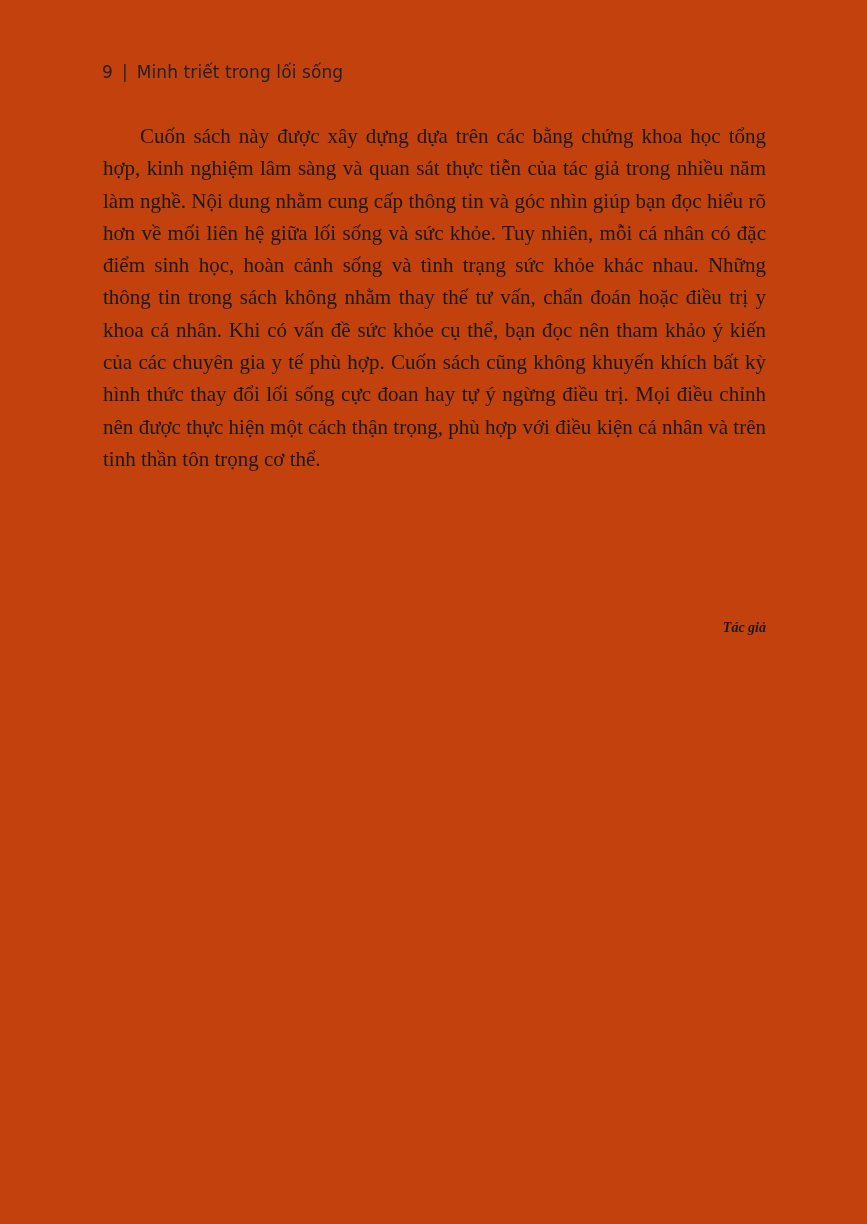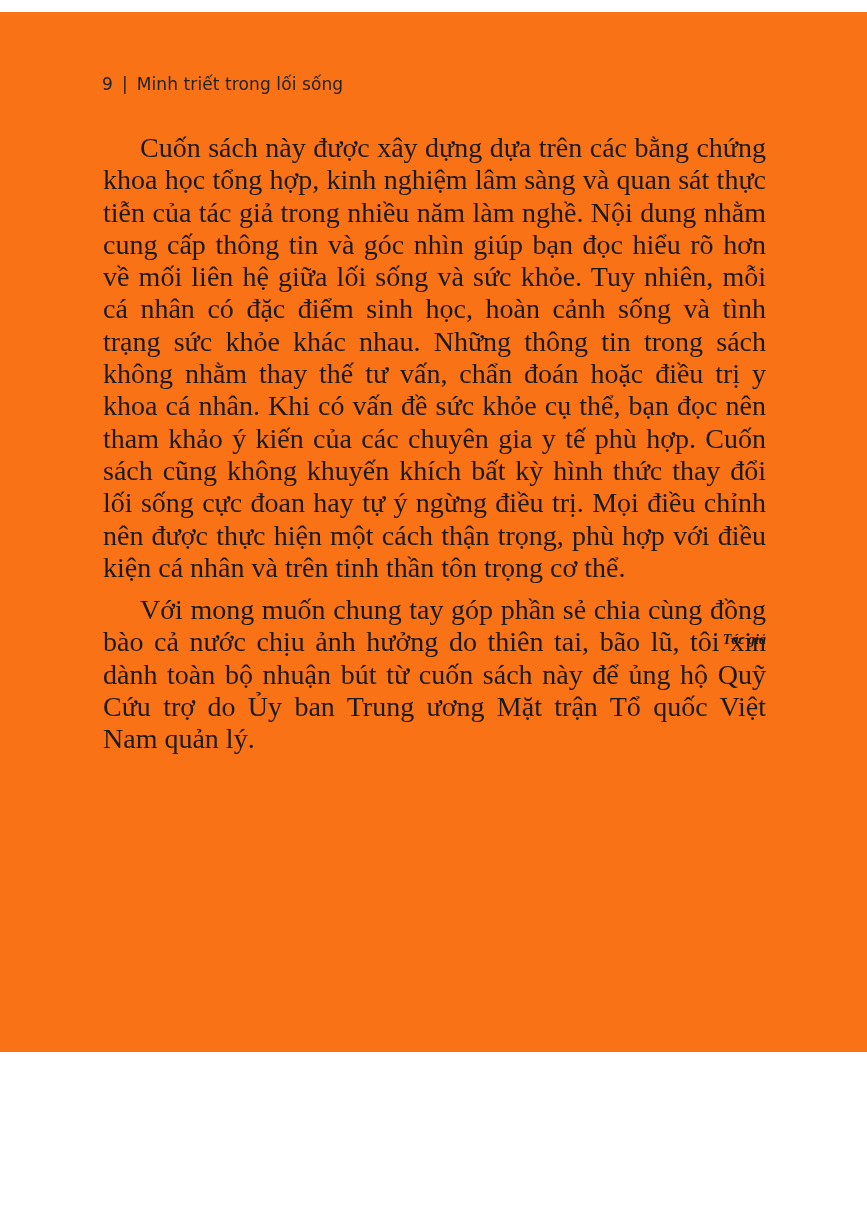--- a/index.html
+++ b/index.html
@@ -9,24 +9,24 @@
     }
     body {
       width: 867px;
       height: 1224px;
       position: relative;
       overflow: hidden;
       color: #1a1a1a;
     }
     .page {
       position: absolute;
-      left: 0; top: 12px;
+      left: 0; top: 0;
       width: 867px;
-      height: 1040px;
-      background: #f97316;
+      height: 1224px;
+      background: #c2410c;
     }
     .running-header {
       position: absolute;
       left: 102px;
       top: 62px;
       font-family: "DejaVu Sans", sans-serif;
       font-size: 17px;
       color: #222222;
       white-space: nowrap;
       letter-spacing: 0.1px;
@@ -34,21 +34,21 @@
     .running-header .sep {
       display: inline-block;
       margin: 0 9px;
     }
     .body-text {
       position: absolute;
       left: 103px;
       top: 120px;
       width: 663px;
       font-family: "Liberation Serif", "DejaVu Serif", serif;
-      font-size: 28px;
+      font-size: 21px;
       line-height: 32.3px;
       text-align: justify;
       color: #1a1a1a;
     }
     .body-text p {
       margin: 0;
       text-indent: 37px;
       text-align-last: left;
     }
     .body-text p + p {
@@ -69,18 +69,17 @@
 <body>
 
 <div class="page">
 
   <div class="running-header">
     <span>9</span><span class="sep">|</span><span>Minh triết trong lối sống</span>
   </div>
 
   <div class="body-text">
     <p>Cuốn sách này được xây dựng dựa trên các bằng chứng khoa học tổng hợp, kinh nghiệm lâm sàng và quan sát thực tiễn của tác giả trong nhiều năm làm nghề. Nội dung nhằm cung cấp thông tin và góc nhìn giúp bạn đọc hiểu rõ hơn về mối liên hệ giữa lối sống và sức khỏe. Tuy nhiên, mỗi cá nhân có đặc điểm sinh học, hoàn cảnh sống và tình trạng sức khỏe khác nhau. Những thông tin trong sách không nhằm thay thế tư vấn, chẩn đoán hoặc điều trị y khoa cá nhân. Khi có vấn đề sức khỏe cụ thể, bạn đọc nên tham khảo ý kiến của các chuyên gia y tế phù hợp. Cuốn sách cũng không khuyến khích bất kỳ hình thức thay đổi lối sống cực đoan hay tự ý ngừng điều trị. Mọi điều chỉnh nên được thực hiện một cách thận trọng, phù hợp với điều kiện cá nhân và trên tinh thần tôn trọng cơ thể.</p>
-    <p>Với mong muốn chung tay góp phần sẻ chia cùng đồng bào cả nước chịu ảnh hưởng do thiên tai, bão lũ, tôi xin dành toàn bộ nhuận bút từ cuốn sách này để ủng hộ Quỹ Cứu trợ do Ủy ban Trung ương Mặt trận Tổ quốc Việt Nam quản lý.</p>
   </div>
 
   <div class="signature">Tác giả</div>
 
 </div>
 
 </body></html>

